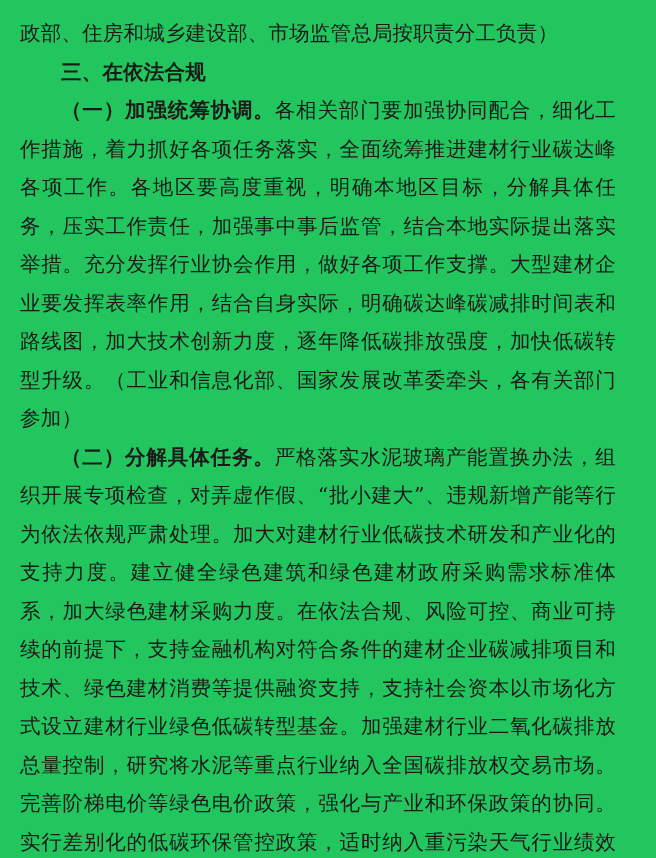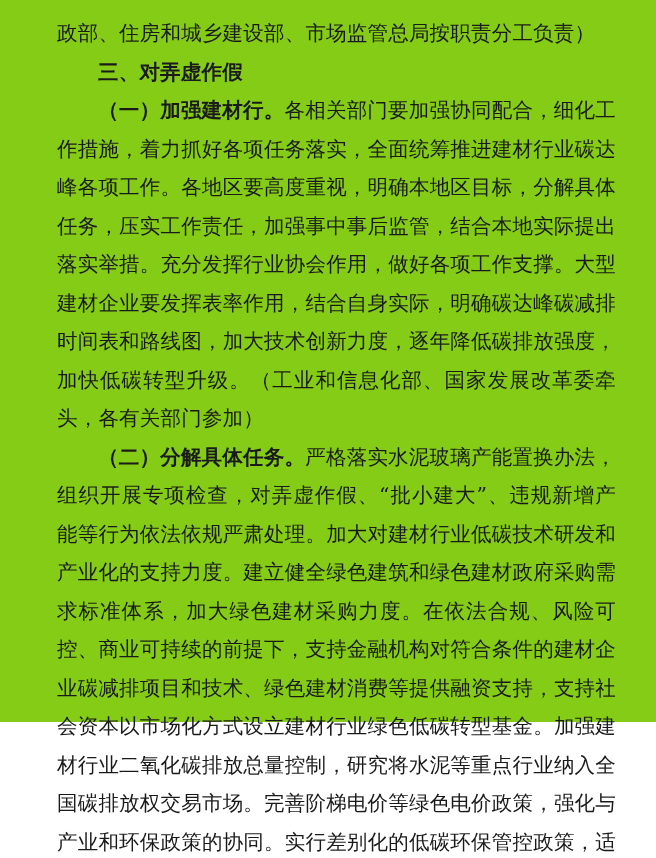--- a/index.html
+++ b/index.html
@@ -9,24 +9,24 @@
   }
   body {
     width: 656px;
     height: 858px;
     font-family: "DejaVu Serif", serif;
     color: #1a1a1a;
     overflow: hidden;
   }
   .page {
     width: 656px;
-    height: 722px;
+    height: 858px;
     box-sizing: border-box;
-    padding: 14px 40px 0 57px;
-    background: #84cc16;
+    padding: 14px 40px 0 20px;
+    background: #22c55e;
     position: relative;
   }
   .doc-body {
     font-size: 20.5px;
     line-height: 38.5px;
     text-align: justify;
     text-justify: inter-ideograph;
     letter-spacing: 0.2px;
   }
   .para {
@@ -49,20 +49,20 @@
   }
 </style>
 </head>
 <body>
 
 <div class="page">
   <div class="doc-body">
 
     <p class="para continuation">政部、住房和城乡建设部、市场监管总局按职责分工负责）</p>
 
-    <p class="heading">三、对弄虚作假</p>
+    <p class="heading">三、在依法合规</p>
 
-    <p class="para"><span class="lead">（一）加强建材行。</span><span>各相关部门要加强协同配合，细化工作措施，着力抓好各项任务落实，全面统筹推进建材行业碳达峰各项工作。各地区要高度重视，明确本地区目标，分解具体任务，压实工作责任，加强事中事后监管，结合本地实际提出落实举措。充分发挥行业协会作用，做好各项工作支撑。大型建材企业要发挥表率作用，结合自身实际，明确碳达峰碳减排时间表和路线图，加大技术创新力度，逐年降低碳排放强度，加快低碳转型升级。（工业和信息化部、国家发展改革委牵头，各有关部门参加）</span></p>
+    <p class="para"><span class="lead">（一）加强统筹协调。</span><span>各相关部门要加强协同配合，细化工作措施，着力抓好各项任务落实，全面统筹推进建材行业碳达峰各项工作。各地区要高度重视，明确本地区目标，分解具体任务，压实工作责任，加强事中事后监管，结合本地实际提出落实举措。充分发挥行业协会作用，做好各项工作支撑。大型建材企业要发挥表率作用，结合自身实际，明确碳达峰碳减排时间表和路线图，加大技术创新力度，逐年降低碳排放强度，加快低碳转型升级。（工业和信息化部、国家发展改革委牵头，各有关部门参加）</span></p>
 
     <p class="para"><span class="lead">（二）分解具体任务。</span><span>严格落实水泥玻璃产能置换办法，组织开展专项检查，对弄虚作假、“批小建大”、违规新增产能等行为依法依规严肃处理。加大对建材行业低碳技术研发和产业化的支持力度。建立健全绿色建筑和绿色建材政府采购需求标准体系，加大绿色建材采购力度。在依法合规、风险可控、商业可持续的前提下，支持金融机构对符合条件的建材企业碳减排项目和技术、绿色建材消费等提供融资支持，支持社会资本以市场化方式设立建材行业绿色低碳转型基金。加强建材行业二氧化碳排放总量控制，研究将水泥等重点行业纳入全国碳排放权交易市场。完善阶梯电价等绿色电价政策，强化与产业和环保政策的协同。实行差别化的低碳环保管控政策，适时纳入重污染天气行业绩效分级管控体系。加强建材行</span></p>
 
   </div>
 </div>
 
 </body></html>

